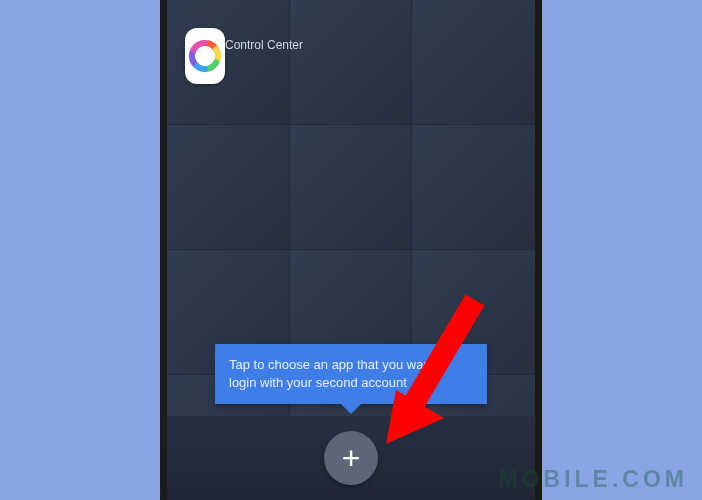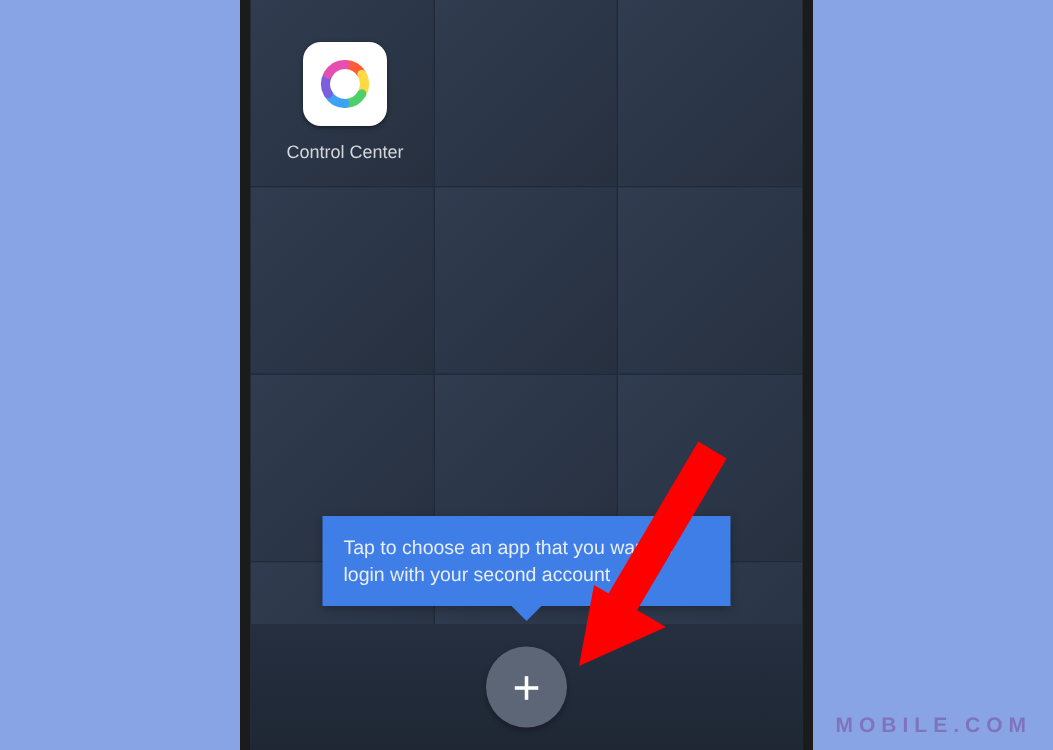--- a/index.html
+++ b/index.html
@@ -40,22 +40,21 @@
       border-bottom: 1px solid #212a3a;
       background: linear-gradient(135deg, #303c4f 0%, #2b3648 50%, #27303f 100%);
     }
     .grid-cell:nth-child(3n) { border-right: none; }
     .app-item {
       position: absolute;
       top: 28px;
       left: 18px;
       width: 90px;
       display: flex;
-      flex-direction: column;
-      align-items: center;
+      align-items: flex-start;
     }
     .app-icon {
       width: 56px;
       height: 56px;
       background: #fff;
       border-radius: 12px;
       display: flex;
       align-items: center;
       justify-content: center;
       box-shadow: 0 1px 3px rgba(0,0,0,0.4);
@@ -133,22 +132,22 @@
       opacity: 0.35;
       line-height: 0.9;
     }
     .watermark .line1 {
       color: #333;
       font-size: 34px;
       font-weight: 400;
       letter-spacing: 1px;
     }
     .watermark .line2 {
-      color: #701a75;
-      font-size: 14px;
+      color: #14532d;
+      font-size: 23px;
       letter-spacing: 4px;
       font-weight: 700;
     }
   </style>
 </head>
 <body>
 
 <div class="phone-frame">
   <div class="phone-screen">
     <div class="grid-bg">

